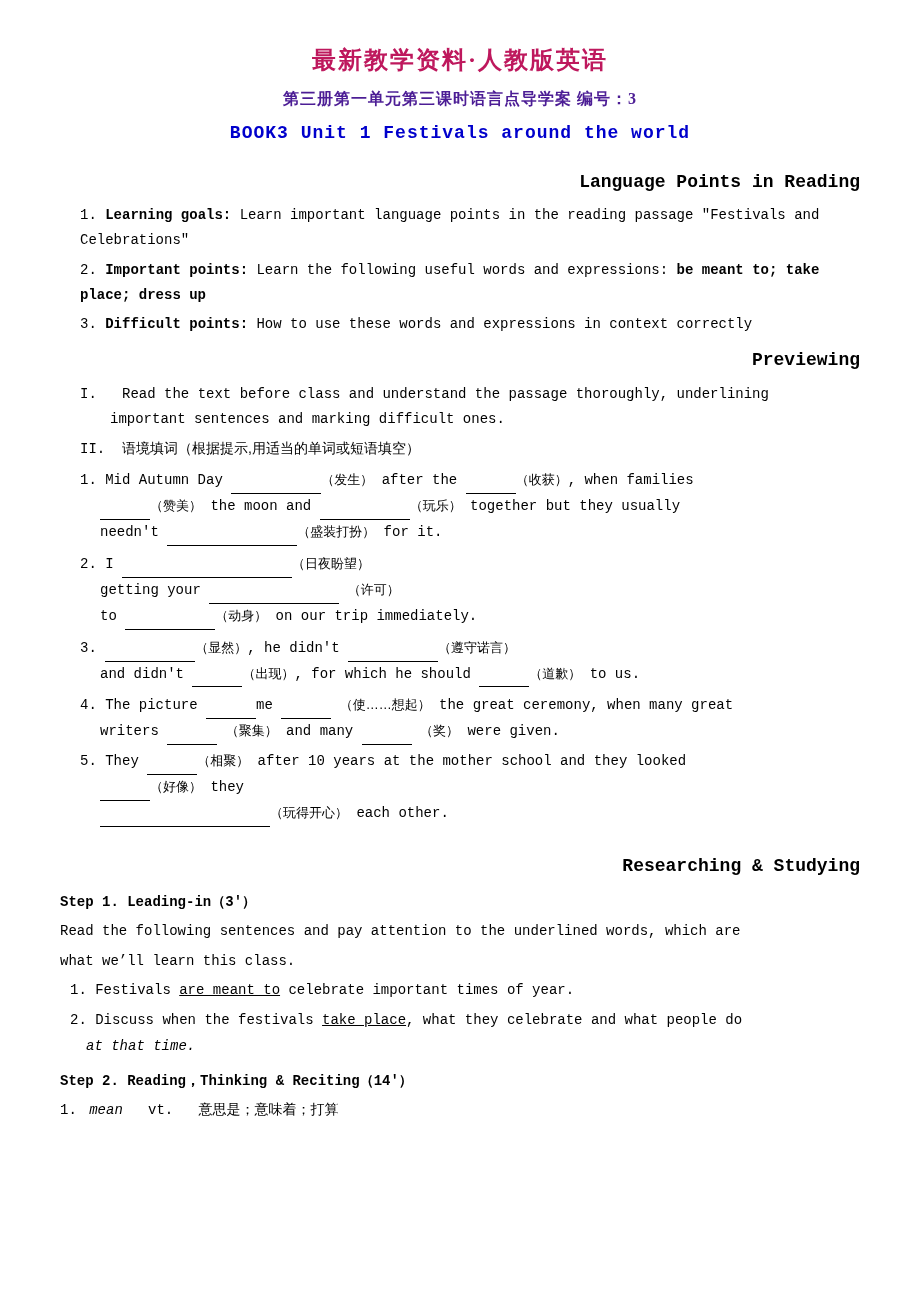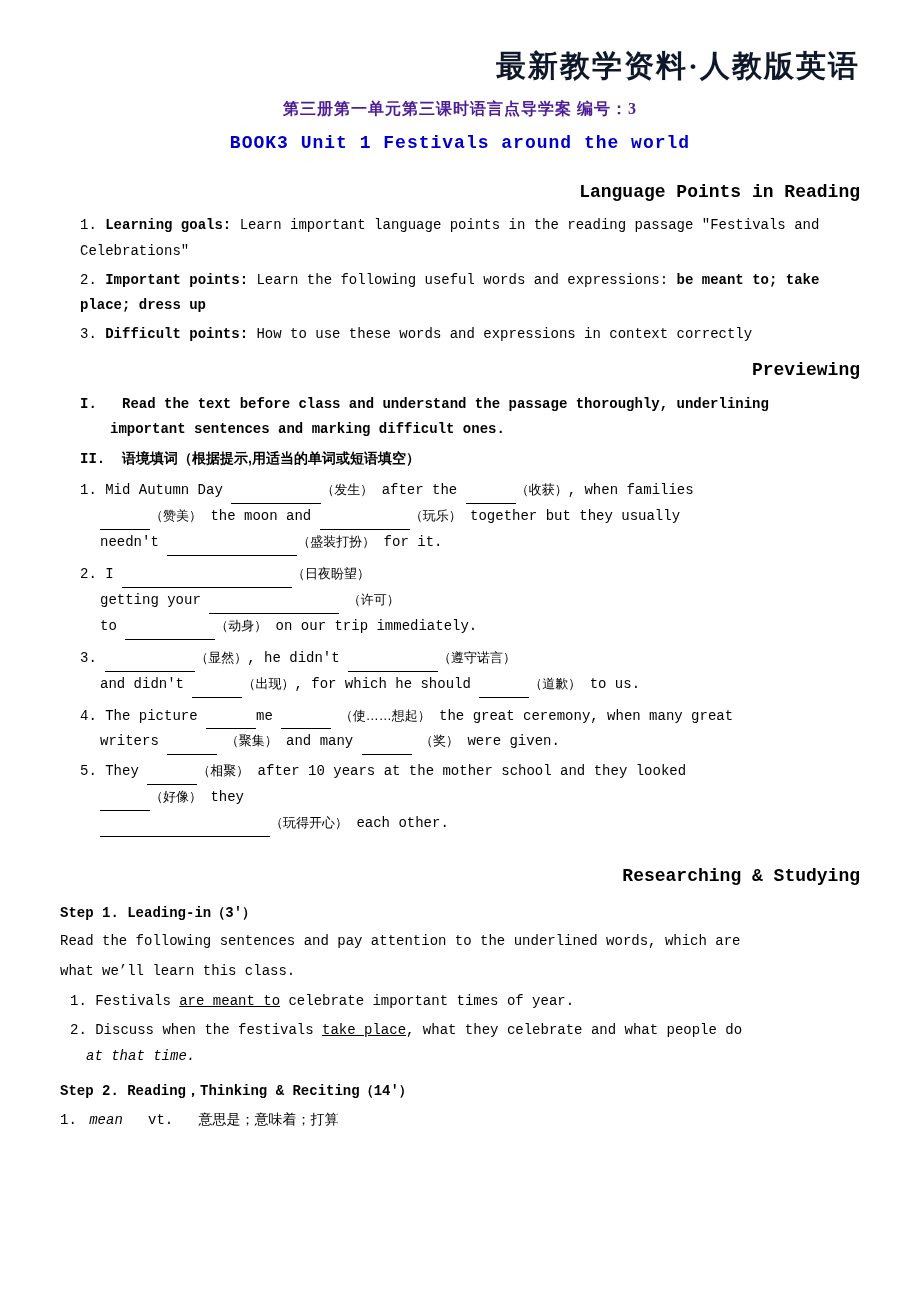--- a/index.html
+++ b/index.html
@@ -13,24 +13,24 @@
       font-family: "Courier New", Courier, monospace;
       font-size: 14px;
       color: #000000;
       width: 920px;
       min-height: 1302px;
       padding: 40px 60px;
       line-height: 1.7;
     }
 
     .page-title-main {
-      text-align: right;
-      font-size: 30px;
-      font-weight: bold;
-      color: #0f172a;
+      text-align: center;
+      font-size: 24px;
+      font-weight: bold;
+      color: #be185d;
       font-family: "SimSun", "STSong", serif;
       margin-bottom: 4px;
       letter-spacing: 2px;
     }
 
     .page-title-sub {
       text-align: center;
       font-size: 16px;
       font-weight: bold;
       color: #4c1d95;
@@ -108,21 +108,20 @@
     }
 
     .roman-list {
       padding-left: 20px;
       margin-bottom: 6px;
     }
 
     .roman-item {
       margin-bottom: 4px;
       line-height: 1.8;
-      font-weight: bold;
     }
 
     .indent {
       padding-left: 30px;
     }
 
     p {
       margin-bottom: 4px;
       line-height: 1.8;
     }

